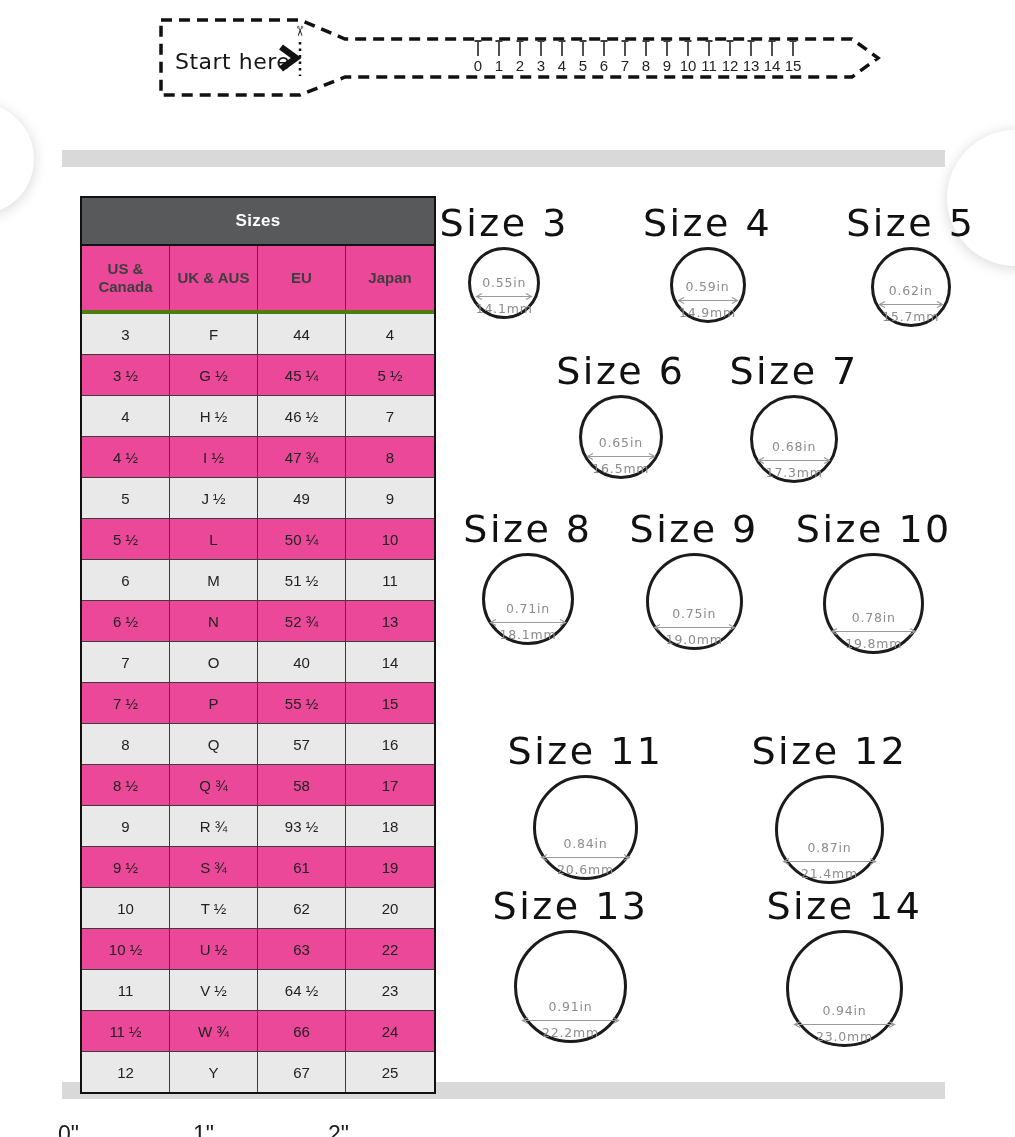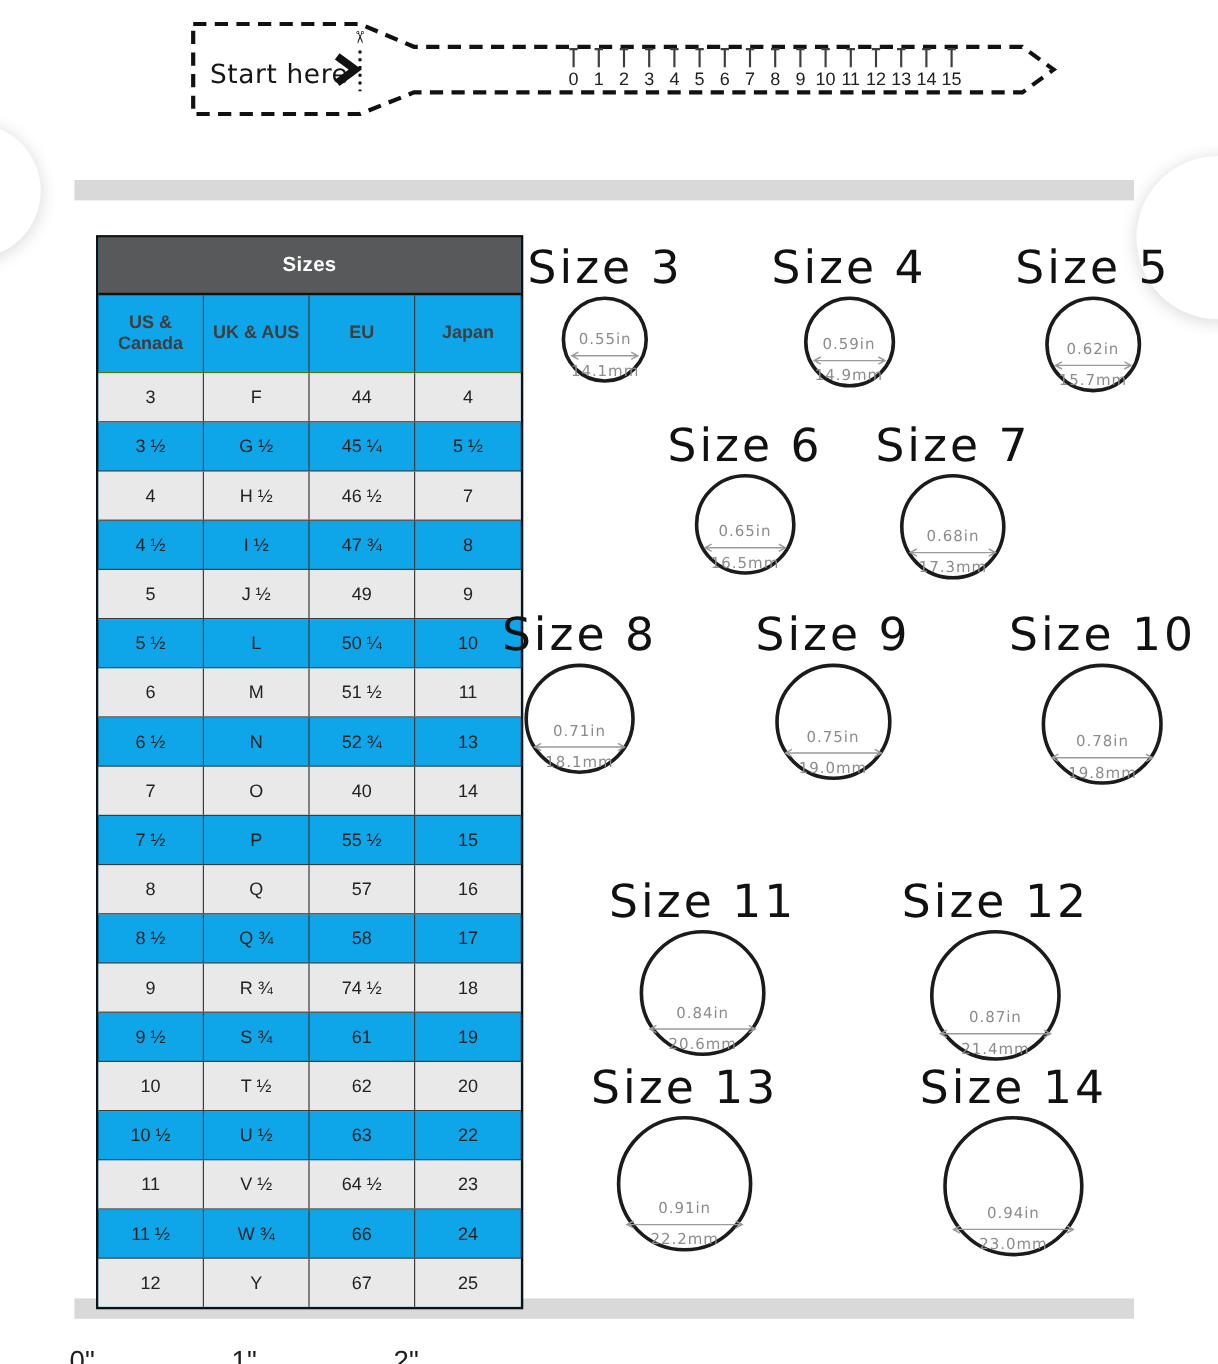--- a/index.html
+++ b/index.html
@@ -23,25 +23,25 @@
   .sizer-outline{fill:none;stroke:#111;stroke-width:3.5;stroke-dasharray:11 7;}
   .cut-line{fill:none;stroke:#111;stroke-width:2.5;stroke-dasharray:2.5 4;}
   .start-text{font-family:"DejaVu Sans",sans-serif;font-size:22px;fill:#161616;letter-spacing:0.5px;}
   .chevron{fill:none;stroke:#111;stroke-width:6.5;stroke-linejoin:miter;}
   .scissors{font-size:14px;fill:#222;}
   .tick{fill:none;stroke:#3d3d3d;stroke-width:1.8;}
   .tick-num{font-family:"Liberation Sans",sans-serif;font-size:15px;fill:#222;text-anchor:middle;}
 
   
   .size-table{position:absolute;left:80px;top:196px;width:352px;border:2px solid #111;
-              box-sizing:content-box;background:#0ea5e9;z-index:2;}
+              box-sizing:content-box;background:#ec4899;z-index:2;}
   .t-title{height:46px;background:#58595b;color:#fff;font-weight:bold;font-size:17px;
            display:flex;align-items:center;justify-content:center;letter-spacing:0.3px;
            border-bottom:2px solid #111;}
-  .t-colhead{display:flex;height:64px;border-bottom:1px solid #4d7c0f;}
+  .t-colhead{display:flex;height:64px;border-bottom:4px solid #4d7c0f;}
   .t-row{display:flex;height:40px;border-bottom:1px solid #3c3c3c;}
   .t-row:last-child{border-bottom:none;}
   .t-row.shaded{background:#e9e9e9;}
   .t-cell{width:88px;box-sizing:border-box;display:flex;align-items:center;justify-content:center;
           border-right:1px solid #3c3c3c;font-size:15px;color:#222;text-align:center;}
   .t-cell:last-child{border-right:none;}
   .t-cell.head{font-weight:bold;color:#3e3e3e;line-height:1.2;}
 
   
   .ring-panel{position:absolute;left:455px;top:0;width:505px;height:1137px;z-index:2;}
@@ -190,21 +190,21 @@
         </div>
         <div class="t-row">
           <div class="t-cell">8 ½</div>
           <div class="t-cell">Q ¾</div>
           <div class="t-cell">58</div>
           <div class="t-cell">17</div>
         </div>
         <div class="t-row shaded">
           <div class="t-cell">9</div>
           <div class="t-cell">R ¾</div>
-          <div class="t-cell">74 ½</div>
+          <div class="t-cell">93 ½</div>
           <div class="t-cell">18</div>
         </div>
         <div class="t-row">
           <div class="t-cell">9 ½</div>
           <div class="t-cell">S ¾</div>
           <div class="t-cell">61</div>
           <div class="t-cell">19</div>
         </div>
         <div class="t-row shaded">
           <div class="t-cell">10</div>
@@ -287,21 +287,21 @@
           <div class="ring-title">Size 7</div>
           <div class="ring-circle" style="width: 88px; height: 88px;">
             <div class="ring-in">0.68in</div>
             <svg class="arrow-svg" width="76" height="9">
               <path class="ln" d="M2,4.5 H74 M8,1.5 L2.5,4.5 L8,7.5 M68,1.5 L73.5,4.5 L68,7.5"></path>
             </svg>
             <div class="ring-mm">17.3mm</div>
           </div>
         </div>
       </div>
-      <div class="ring-row" style="top: 511px; gap: 82px;">
+      <div class="ring-row" style="top: 511px; gap: 37px;">
         <div class="ring-group">
           <div class="ring-title">Size 8</div>
           <div class="ring-circle" style="width: 92px; height: 92px;">
             <div class="ring-in">0.71in</div>
             <svg class="arrow-svg" width="80" height="9">
               <path class="ln" d="M2,4.5 H78 M8,1.5 L2.5,4.5 L8,7.5 M72,1.5 L77.5,4.5 L72,7.5"></path>
             </svg>
             <div class="ring-mm">18.1mm</div>
           </div>
         </div>

